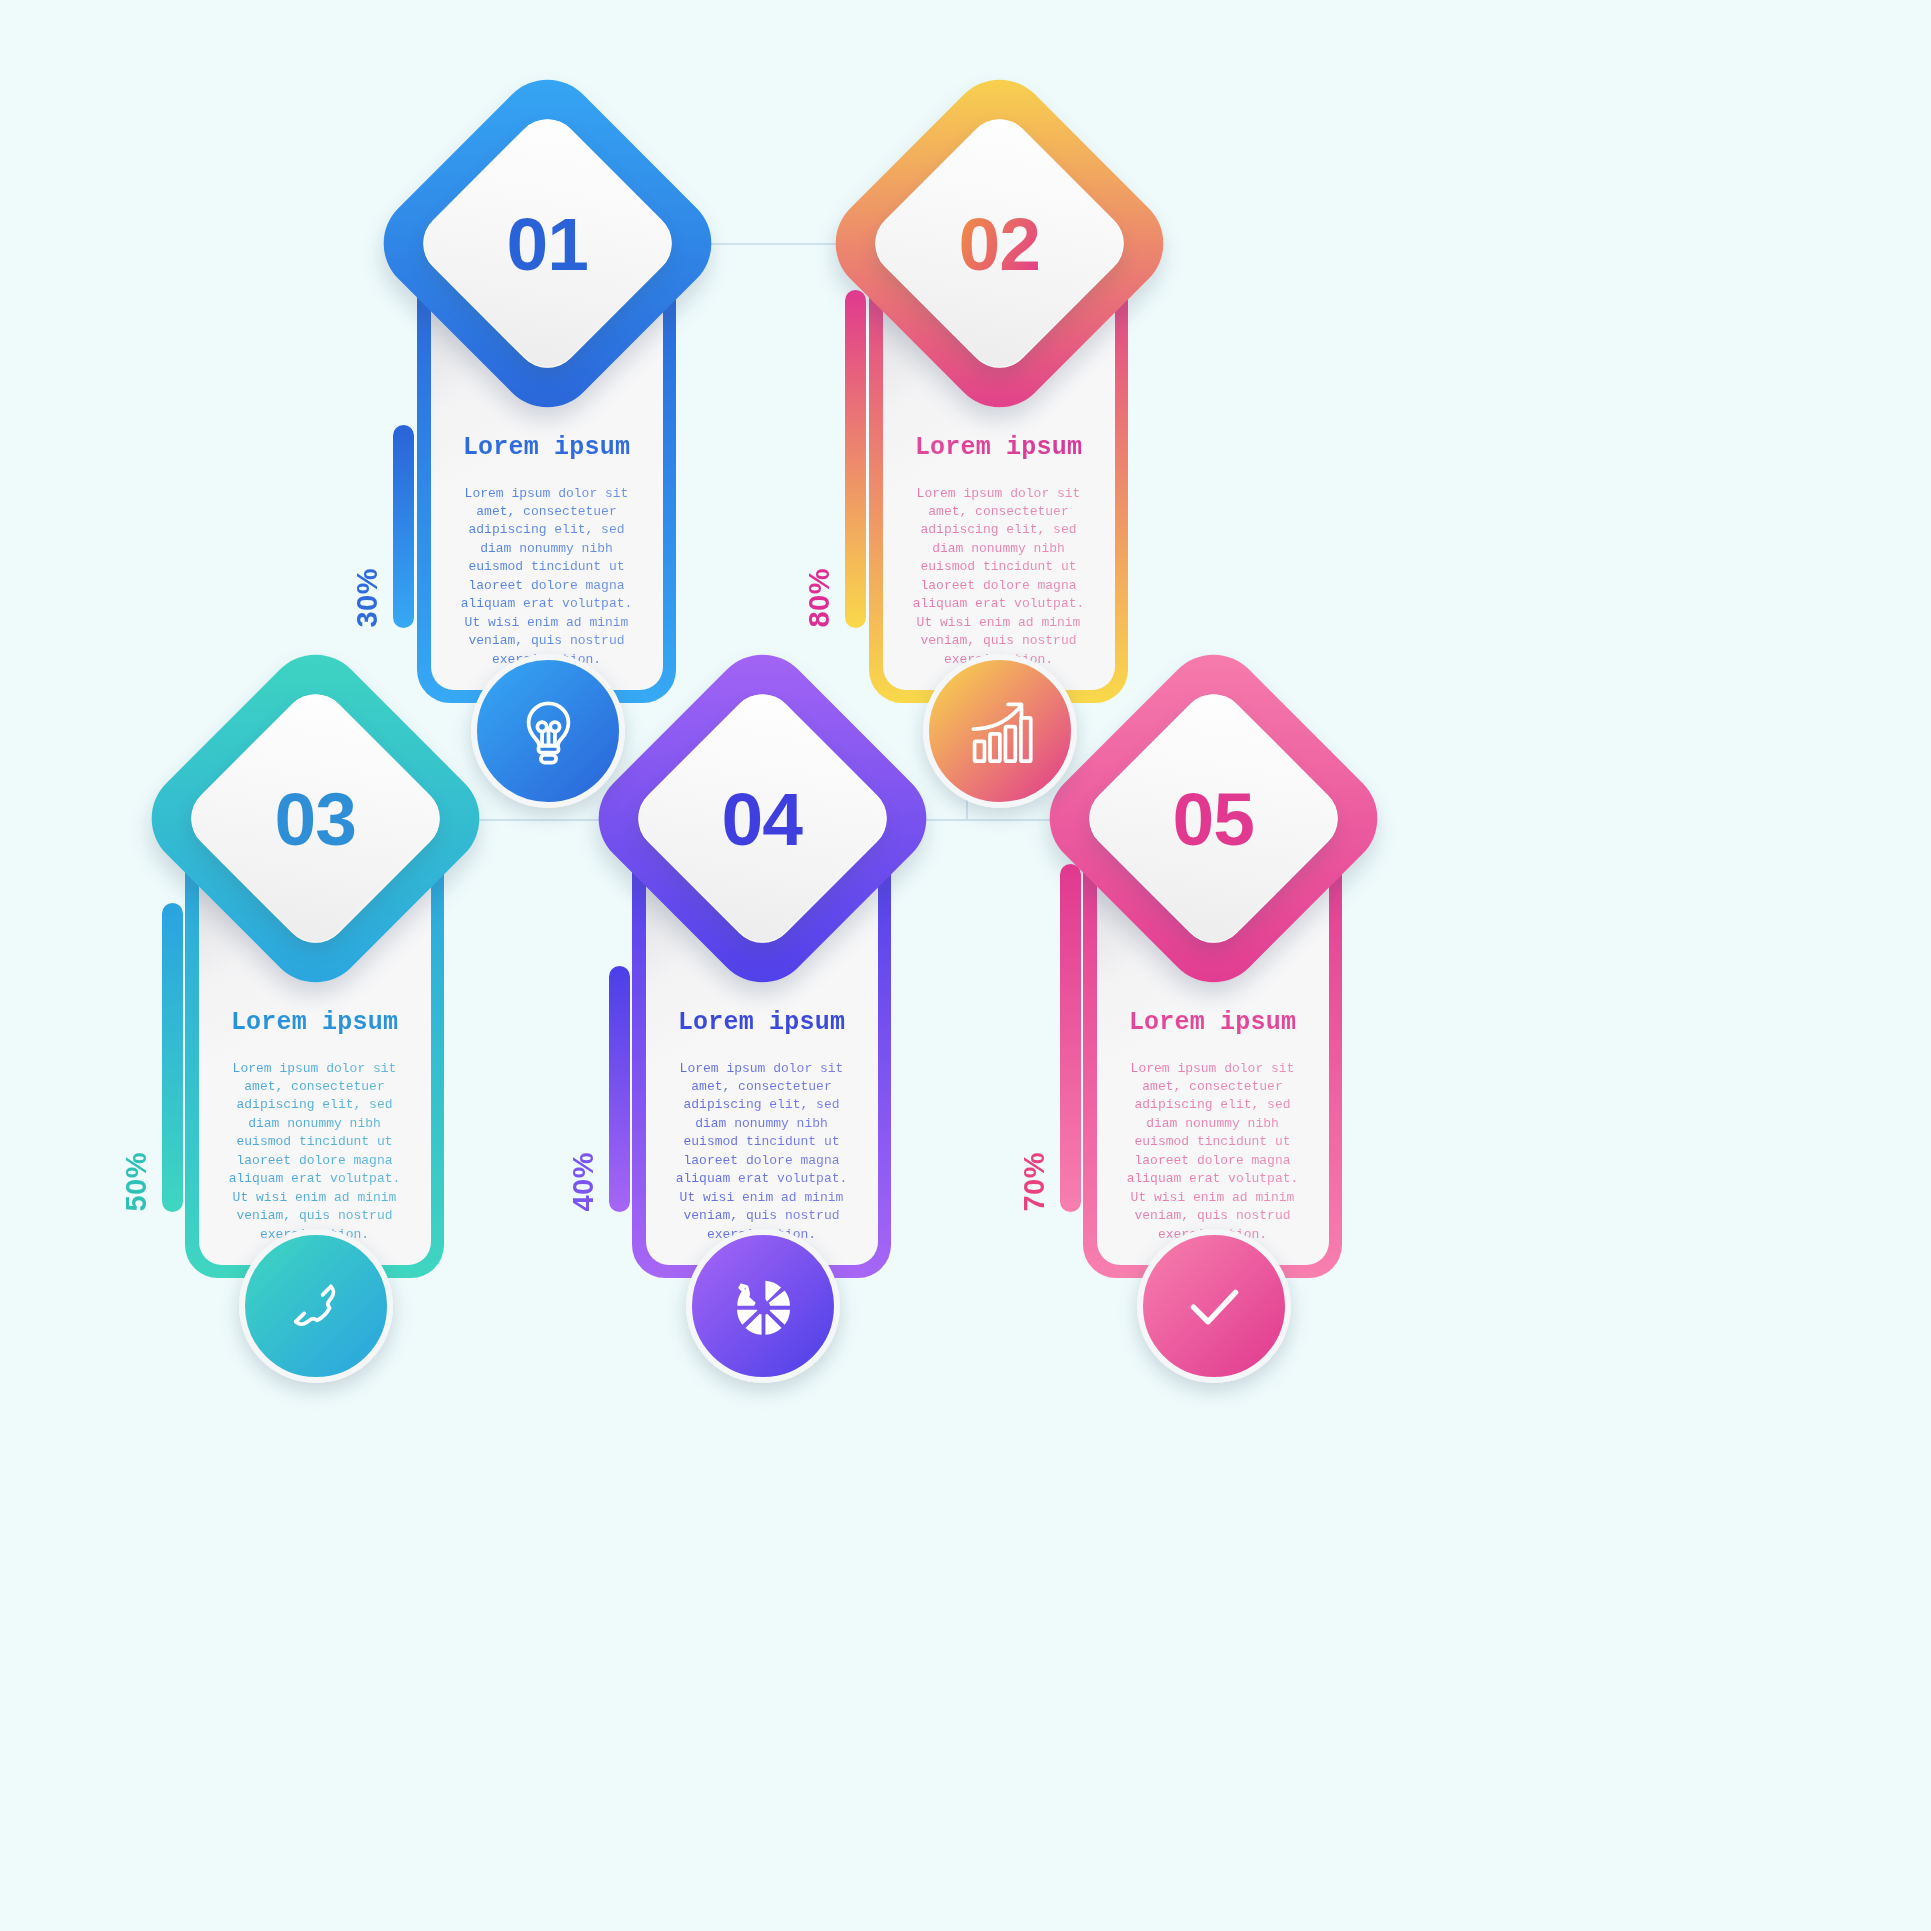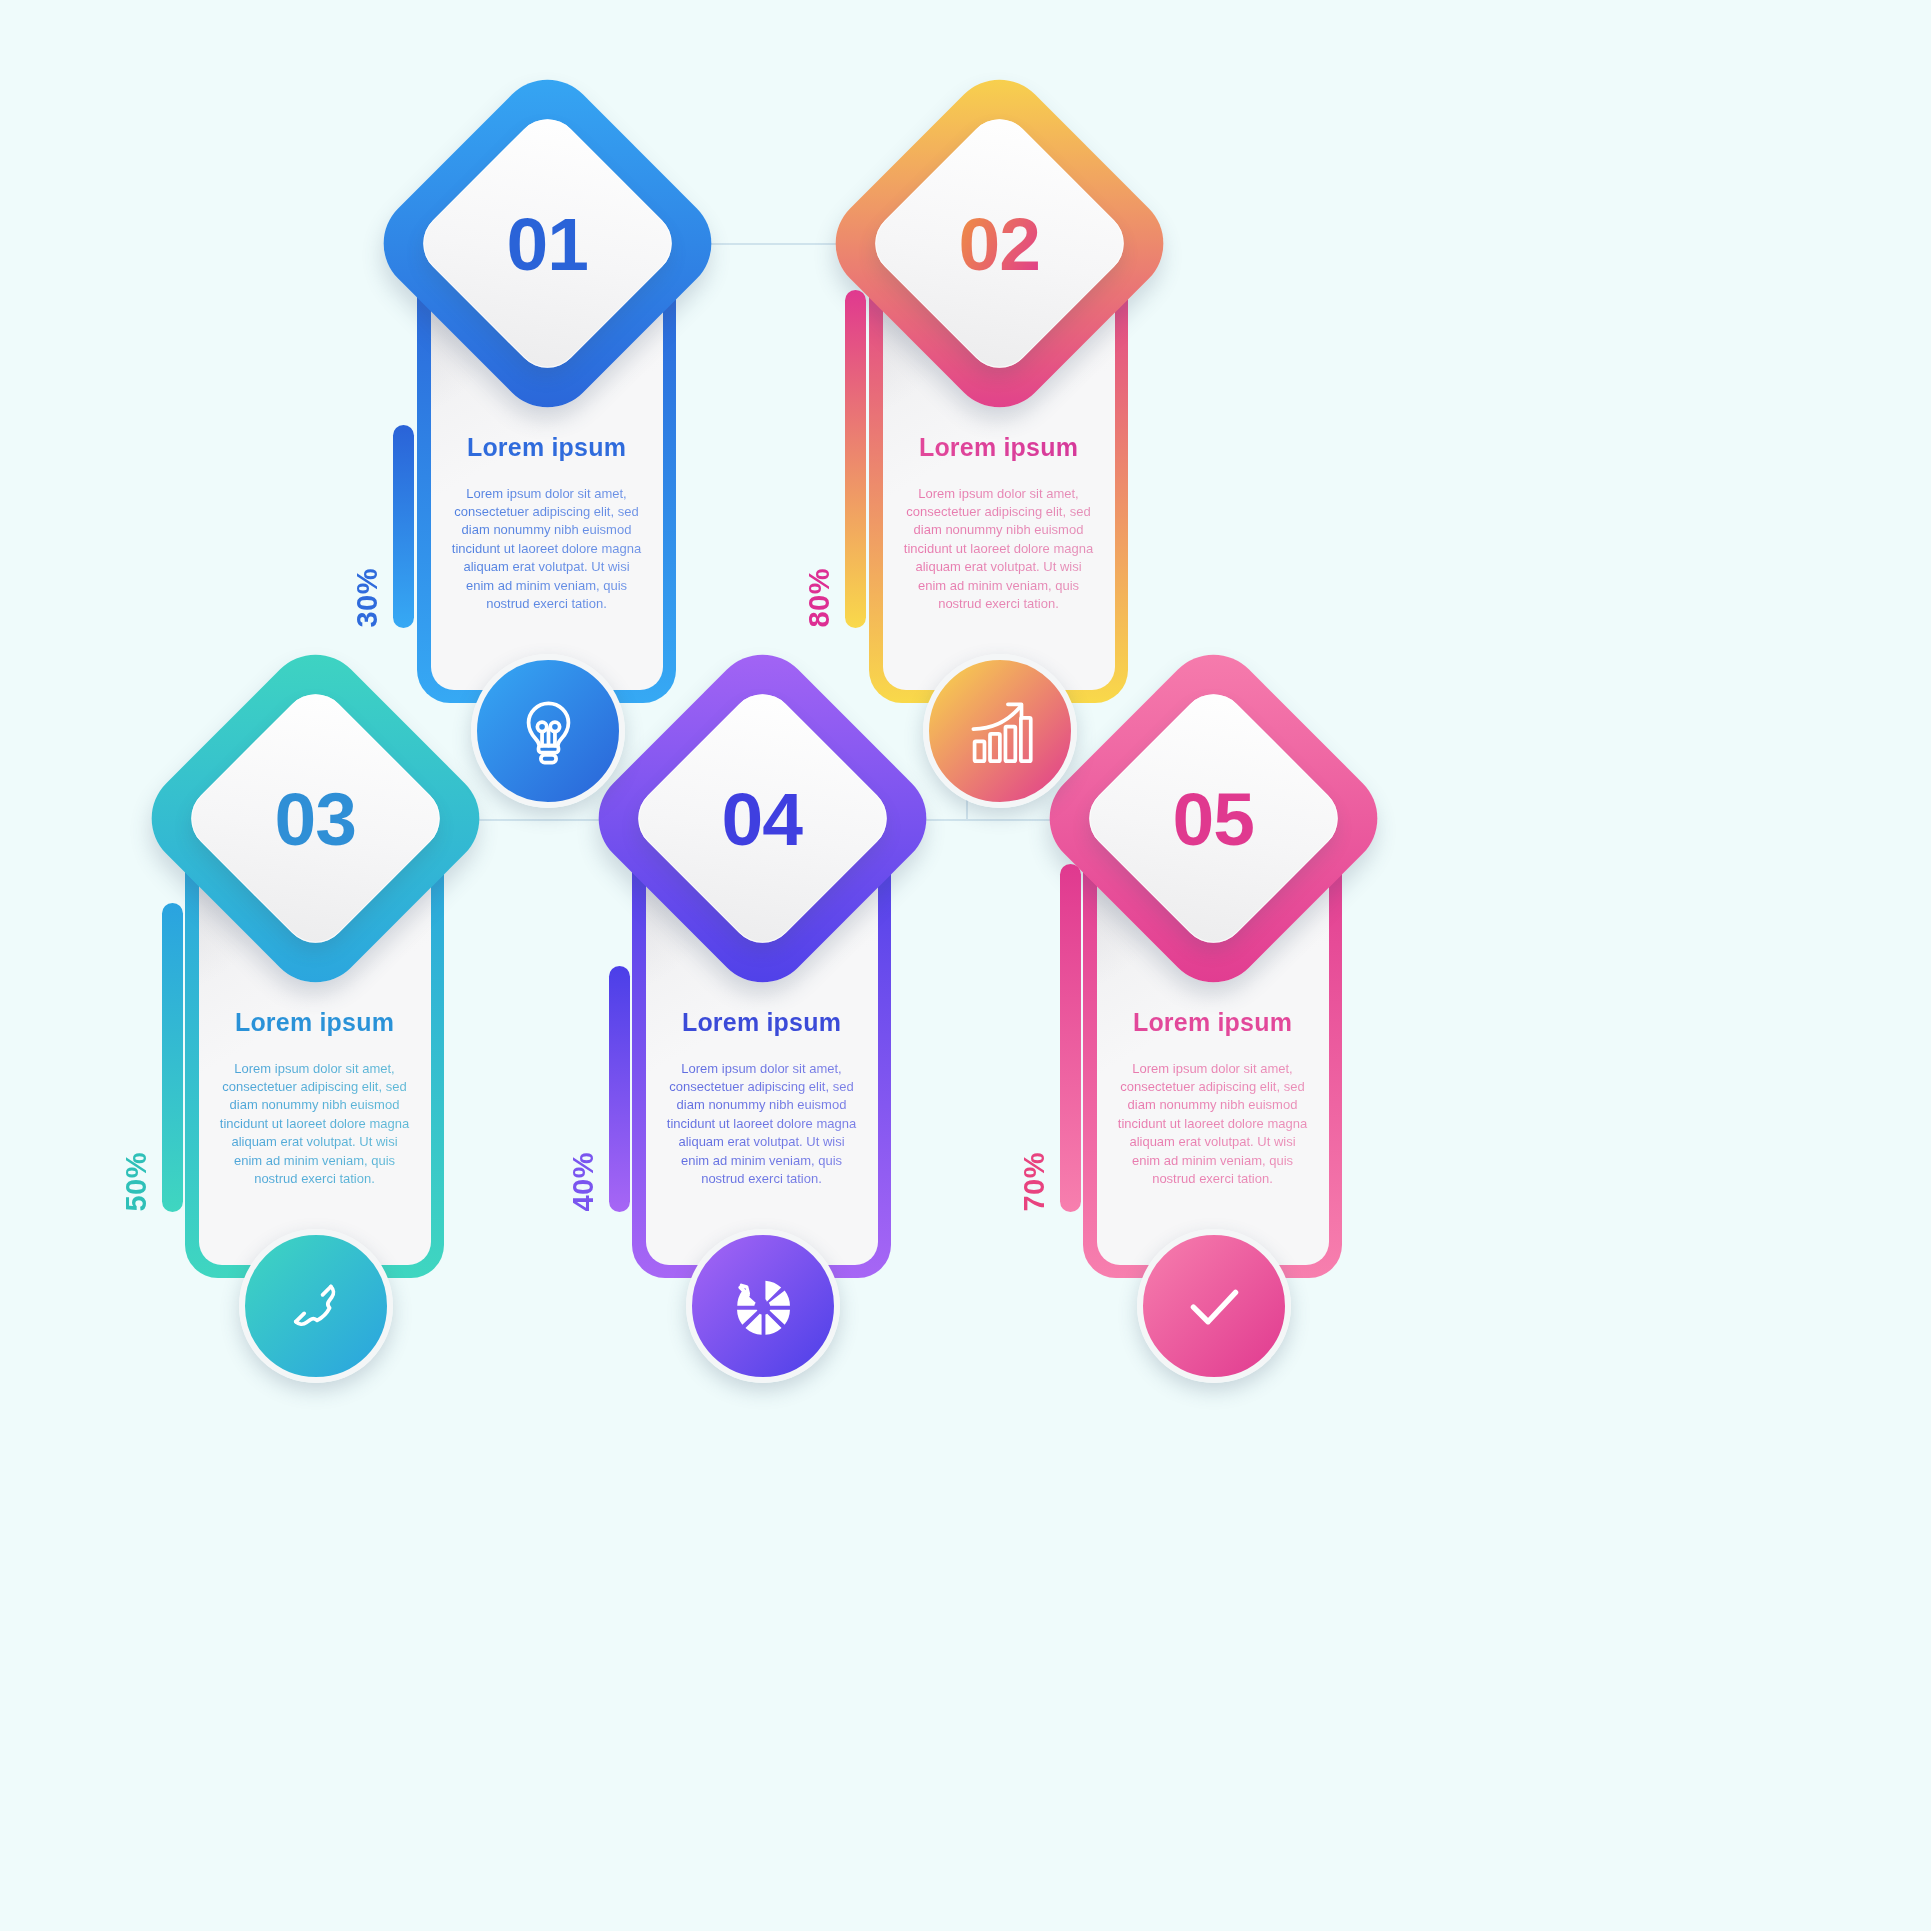--- a/index.html
+++ b/index.html
@@ -19,20 +19,21 @@
 
   
   .group{position:absolute;}
 
   
   .panel{
     position:absolute;
     border-radius:33px;
     padding:13.5px;
     box-sizing:border-box;
+    font-family:Liberation Mono, monospace;
   }
   .panel-inner{
     width:100%;height:100%;
     border-radius:23px;
     background:linear-gradient(150deg,#ececee 0%,#f7f7f8 42%,#f7f7f8 100%);
     box-sizing:border-box;
     display:flex;
     flex-direction:column;
     align-items:center;
     position:relative;

